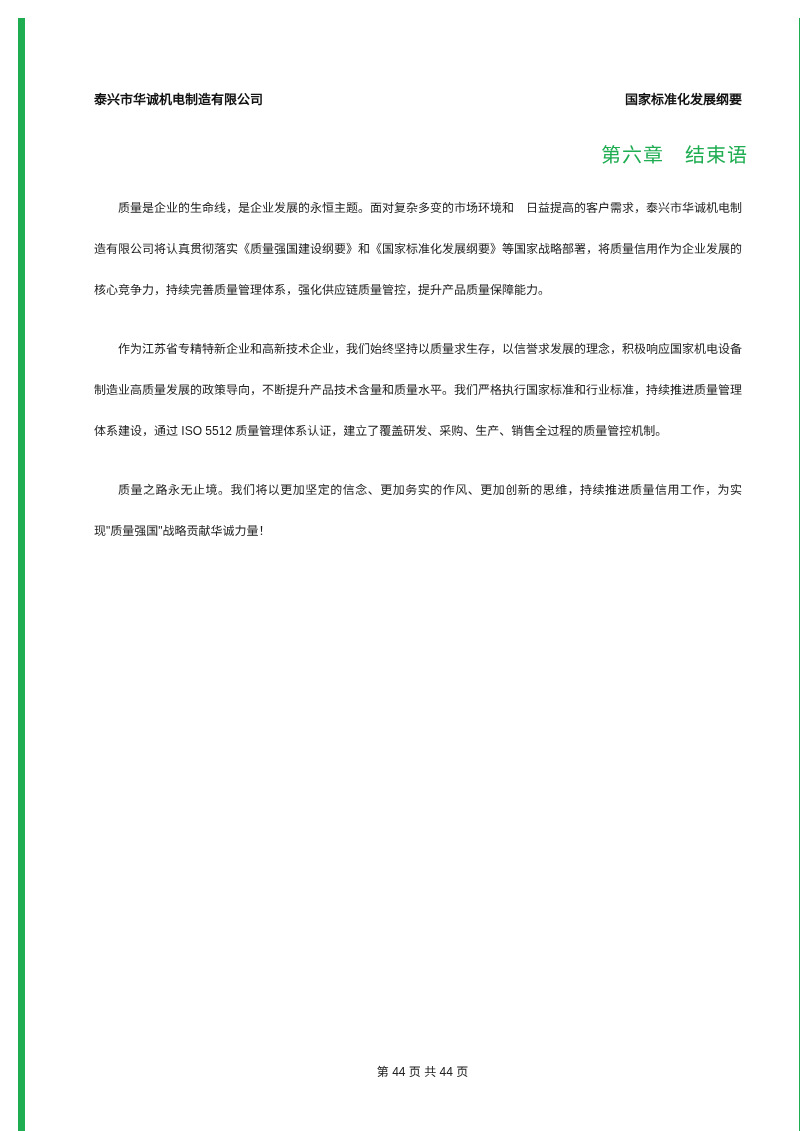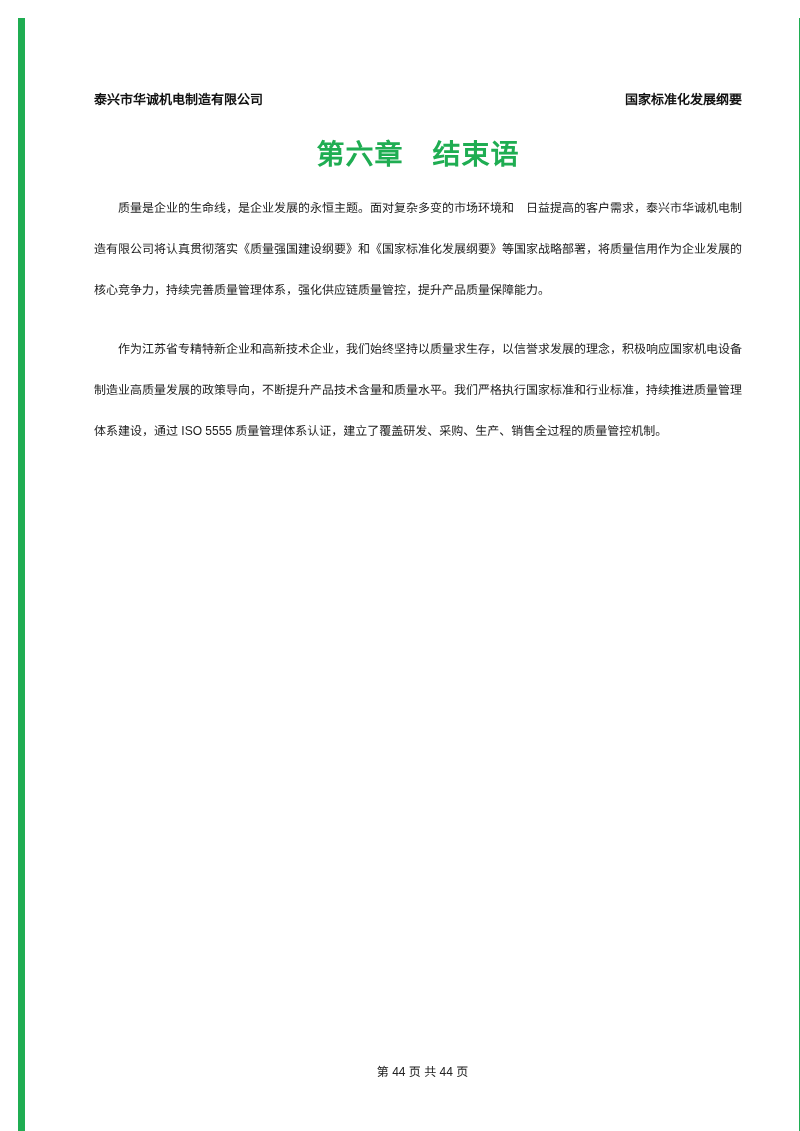--- a/index.html
+++ b/index.html
@@ -40,24 +40,24 @@
     justify-content: space-between;
     align-items: baseline;
     font-size: 13px;
     font-weight: 600;
     line-height: 16px;
     color: #111;
   }
 
   .chapter-title {
     margin-top: 24px;
-    text-align: center;
-    font-size: 28px;
+    text-align: right;
+    font-size: 20px;
     line-height: 34px;
-    font-weight: bold;
+    font-weight: normal;
     color: var(--accent);
     letter-spacing: 1px;
   }
 
   .body-text {
     margin-top: 16px;
   }
   .body-text p {
     font-size: 12px;
     line-height: 41px;
@@ -90,18 +90,19 @@
 
   <div class="doc-header">
     <span>泰兴市华诚机电制造有限公司</span>
     <span>国家标准化发展纲要</span>
   </div>
 
   <h1 class="chapter-title">第六章　结束语</h1>
 
   <div class="body-text">
     <p>质量是企业的生命线，是企业发展的永恒主题。面对复杂多变的市场环境和　日益提高的客户需求，泰兴市华诚机电制造有限公司将认真贯彻落实《质量强国建设纲要》和《国家标准化发展纲要》等国家战略部署，将质量信用作为企业发展的核心竞争力，持续完善质量管理体系，强化供应链质量管控，提升产品质量保障能力。</p>
-    <p>作为江苏省专精特新企业和高新技术企业，我们始终坚持以质量求生存，以信誉求发展的理念，积极响应国家机电设备制造业高质量发展的政策导向，不断提升产品技术含量和质量水平。我们严格执行国家标准和行业标准，持续推进质量管理体系建设，通过 ISO 5555 质量管理体系认证，建立了覆盖研发、采购、生产、销售全过程的质量管控机制。</p>
+    <p>作为江苏省专精特新企业和高新技术企业，我们始终坚持以质量求生存，以信誉求发展的理念，积极响应国家机电设备制造业高质量发展的政策导向，不断提升产品技术含量和质量水平。我们严格执行国家标准和行业标准，持续推进质量管理体系建设，通过 ISO 5512 质量管理体系认证，建立了覆盖研发、采购、生产、销售全过程的质量管控机制。</p>
+    <p>质量之路永无止境。我们将以更加坚定的信念、更加务实的作风、更加创新的思维，持续推进质量信用工作，为实现"质量强国"战略贡献华诚力量！</p>
   </div>
 
   <div class="doc-footer">第 44 页 共 44 页</div>
 
 </div>
 
 </body></html>

